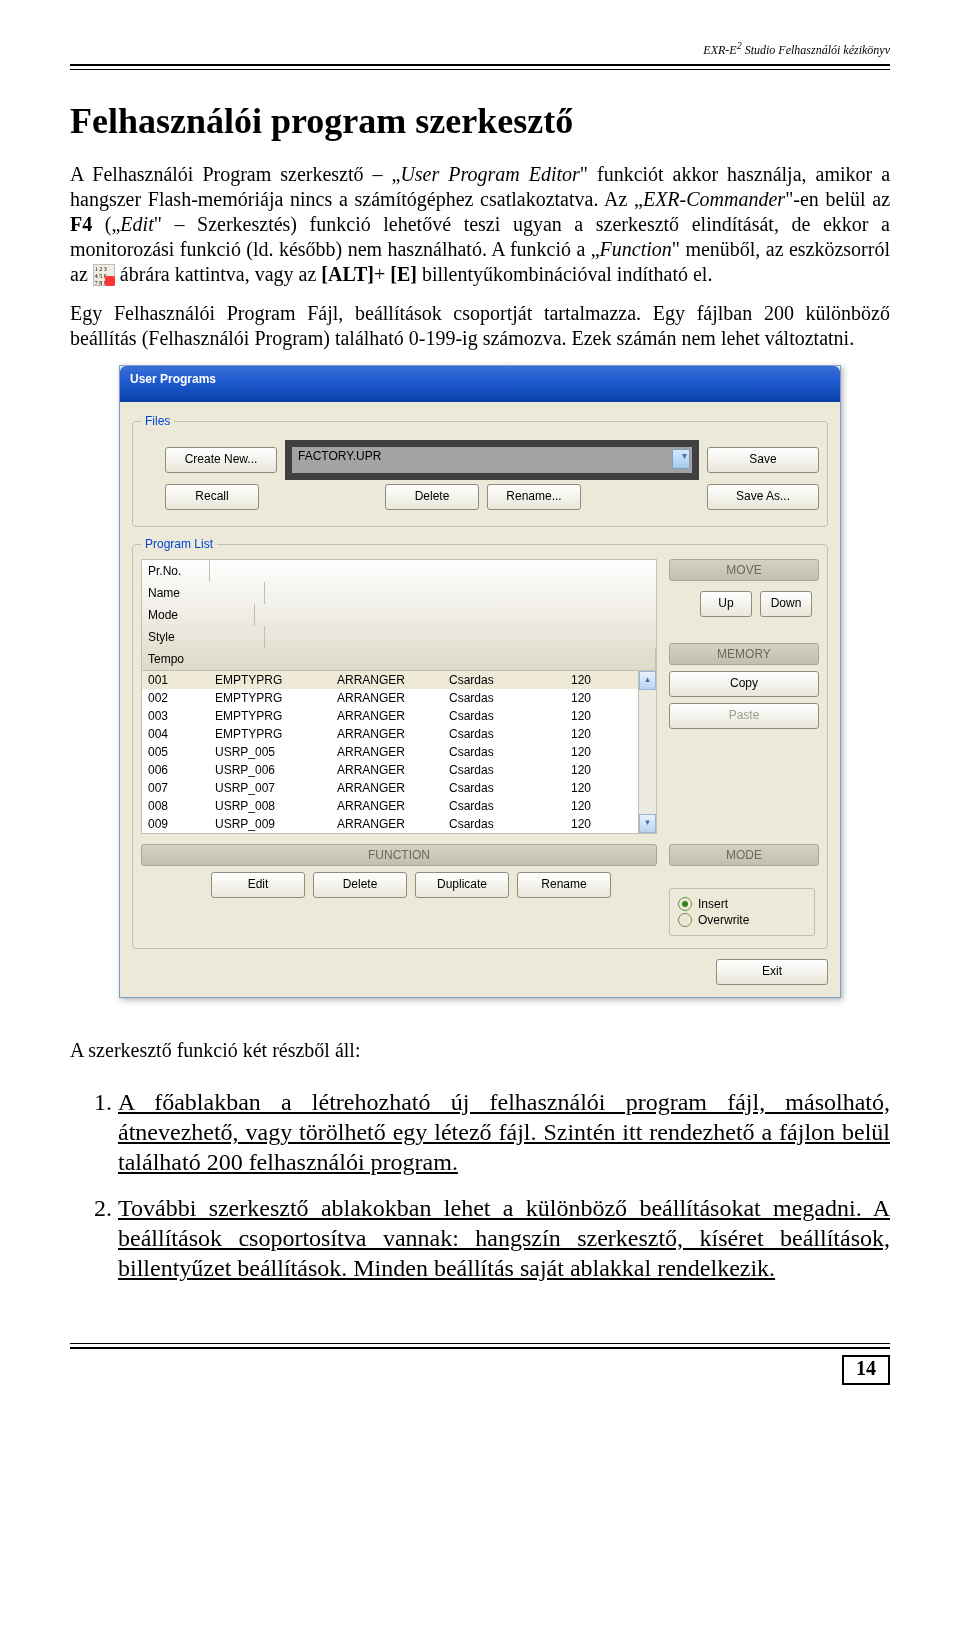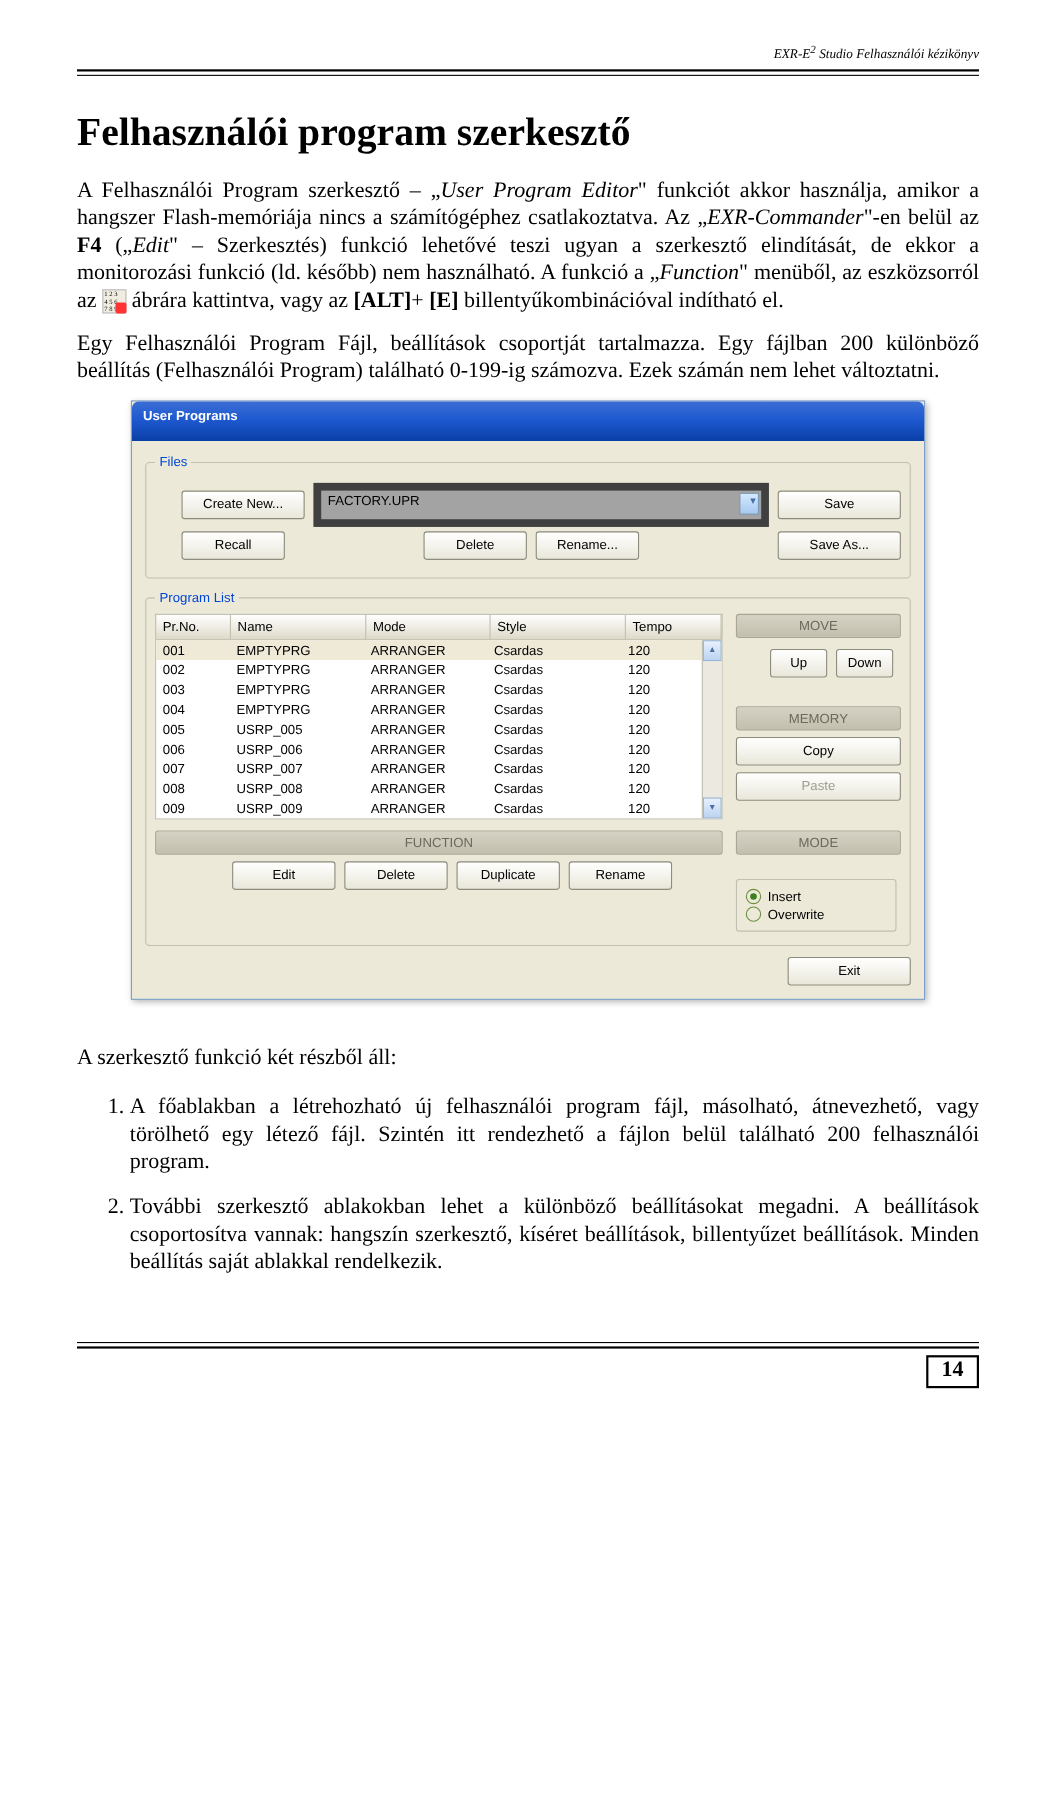--- a/index.html
+++ b/index.html
@@ -124,21 +124,21 @@
     font-size:10px; color:#4a6ea9; z-index:2;
   }
 
   
   .proglist-wrapper { display:flex; gap:12px; }
   .proglist-left { flex: 1; }
   .proglist-right { width: 150px; display:flex; flex-direction:column; gap:6px; }
 
   .list-header{
     display:flex; background:linear-gradient(#fff,#dedac9);
-    border:1px solid #c0c0b0; border-bottom:none;
+    border:1px solid #c0c0b0; border-bottom:none;flex-direction:column;
   }
   .list-header .col{
     padding:4px 6px; border-right:1px solid #c0c0b0;
   }
   .list-body{
     background:#fff; border:1px solid #c0c0b0;
     position:relative; padding-right:18px;
   }
   .list-body .scroll{
     position:absolute;right:0;top:0;bottom:0;width:17px;
@@ -169,21 +169,21 @@
   .radio .dot{
     width:12px;height:12px;border:1px solid #6c8f3f;border-radius:50%;
     display:inline-flex;align-items:center;justify-content:center;
   }
   .radio .dot.on::after{content:"";width:6px;height:6px;border-radius:50%;background:#3b7f1f;}
   .func-right{display:flex;gap:12px;align-items:flex-start;}
 
   .exit-row{display:flex;justify-content:flex-end;margin-top:8px;}
 
   
-  ol.numlist { font-size: 20px; padding-left: 48px; }
+  ol.numlist { font-size: 24px; padding-left: 48px; text-decoration: underline; }
   ol.numlist li { text-align: justify; margin-bottom: 16px; line-height:1.25; }
 
   
   .footer-block{border-top:1px solid #000;border-bottom:2px solid #000;height:3px;margin-top:60px;}
   .pagenum-wrap{display:flex;justify-content:flex-end;margin-top:6px;}
   .pagenum{
     border:2px solid #000;width:44px;height:26px;text-align:center;
     line-height:22px;font-weight:bold;font-size:20px;
   }
 </style>

